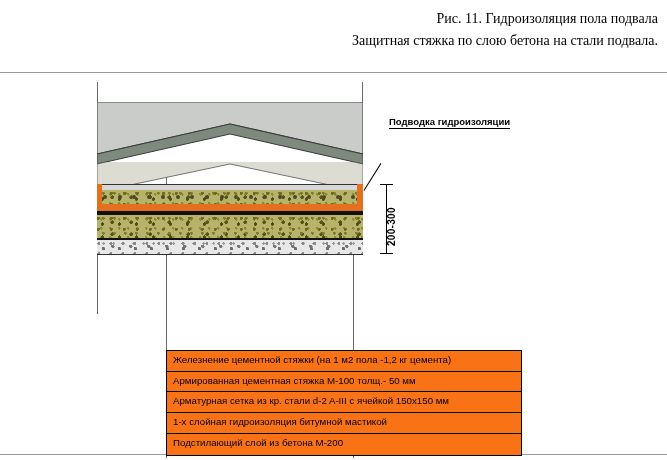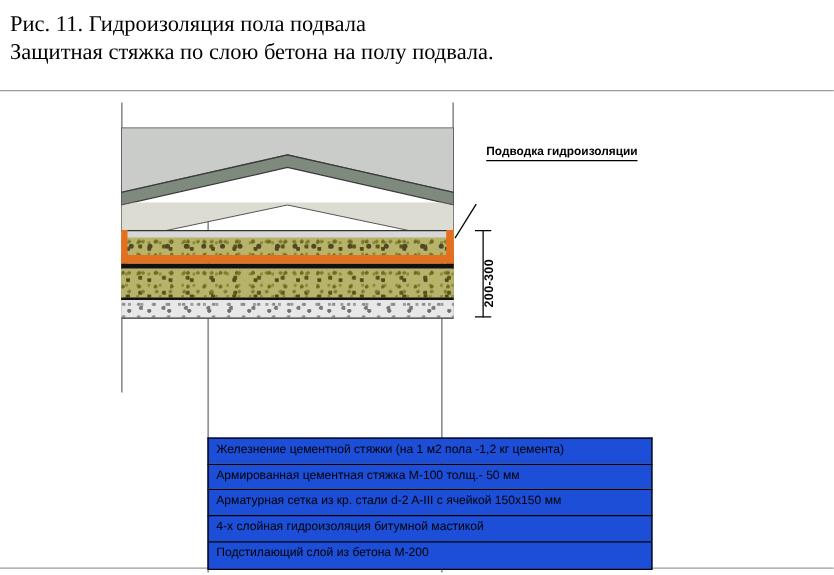--- a/index.html
+++ b/index.html
@@ -24,24 +24,25 @@
 
   
   .caption {
     position: absolute;
     left: 8px;
     top: 8px;
     width: 650px;
   }
   .caption .line {
     font-family: "Liberation Serif", serif;
-    font-size: 18px;
+    font-size: 14px;
     line-height: 22px;
     color: #000;
     white-space: nowrap;
+    text-align: right;
   }
 
   .hr-top {
     position: absolute;
     left: 0px;
     top: 72px;
     width: 667px;
     height: 1px;
     background: #9a9a9a;
   }
@@ -189,38 +190,38 @@
   .legend-row {
     position: relative;
     border-top: 1px solid #000;
     border-left: 1px solid #000;
     border-right: 1px solid #000;
     padding: 3px 6px 4px 6px;
     font-family: "Liberation Sans", sans-serif;
     font-size: 9.7px;
     line-height: 12.5px;
     color: #000;
-    background: #1d4ed8;
+    background: #f97316;
     white-space: nowrap;
   }
   .legend-row:last-child {
     border-bottom: 1px solid #000;
   }
   .legend-row.two-line {
     padding-bottom: 5px;
   }
 </style>
 </head>
 <body>
 
 <div id="root">
 
   <div class="caption">
     <div class="line">Рис. 11. Гидроизоляция пола подвала</div>
-    <div class="line">Защитная стяжка по слою бетона на полу подвала.</div>
+    <div class="line">Защитная стяжка по слою бетона на стали подвала.</div>
   </div>
 
   <div class="hr-top"></div>
   <div class="hr-bottom"></div>
 
   <div class="drawing">
 
     <div class="vline" style="left:97px; top:10px; height:232px;"></div>
     <div class="vline" style="left:166px; top:96px; height:290px;"></div>
     <div class="vline" style="left:353px; top:96px; height:290px;"></div>
@@ -288,21 +289,21 @@
       <div class="legend-row">
         <span>Железнение цементной стяжки (на 1 м2 пола -1,2 кг цемента)</span>
       </div>
       <div class="legend-row">
         <span>Армированная цементная стяжка М-100 толщ.- 50 мм</span>
       </div>
       <div class="legend-row">
         <span>Арматурная сетка из кр. стали d-2 A-III с ячейкой 150х150 мм</span>
       </div>
       <div class="legend-row two-line">
-        <span>4-х слойная гидроизоляция  битумной мастикой</span><br>
+        <span>1-х слойная гидроизоляция  битумной мастикой</span><br>
       </div>
       <div class="legend-row two-line">
         <span>Подстилающий слой из бетона М-200</span><br>
         
       </div>
 
     </div>
 
   </div>
 </div>

